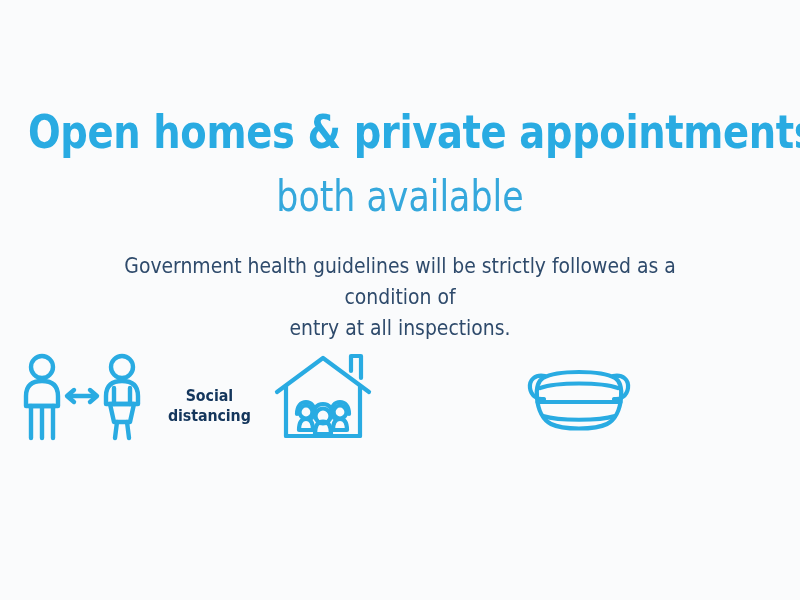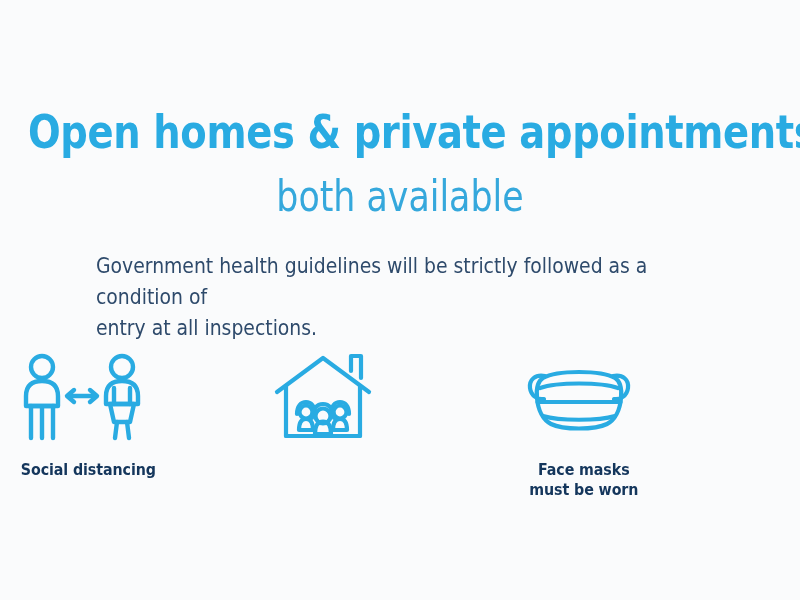--- a/index.html
+++ b/index.html
@@ -54,20 +54,21 @@
     margin-top: 10px;
   }
 
   
   .body-copy {
     position: absolute;
     top: 250px;
     left: 50%;
     transform: translateX(-50%);
     width: 640px;
+    text-align: center;
     font-family: "DejaVu Sans Condensed", "Liberation Sans Narrow", "Liberation Sans", sans-serif;
     font-weight: 300;
     font-size: 22px;
     line-height: 31px;
     color: #2e4a6b;
   }
   .body-copy span {
     display: block;
     transform: scaleX(0.95);
     transform-origin: center center;
@@ -79,22 +80,22 @@
     top: 352px;
     left: 18px;
     width: 764px;
     display: flex;
     align-items: flex-start;
   }
 
   .icon-cell {
     flex: 1 1 0;
     display: flex;
-    flex-direction: column;
-    align-items: flex-start;
+    flex-direction: row;
+    align-items: center;
   }
 
   .icon-art {
     height: 92px;
     display: flex;
     align-items: center;
     justify-content: center;
   }
 
   .icon-label {
@@ -202,20 +203,16 @@
 
           <path d="M16 26 C30 18 74 18 88 26 C93 29 95 36 94 46 C93 58 88 68 80 72 C68 78 36 78 24 72 C16 68 11 58 10 46 C9 36 11 29 16 26 Z"></path>
 
           <path d="M13 36 C30 30 74 30 91 36"></path>
 
           <path d="M10.5 50 L93.5 50"></path>
 
           <path d="M16 64 C32 69 72 69 88 64"></path>
         </svg>
       </div>
-      <div class="icon-label">
-        <span>Face masks</span>
-        <span>must be worn</span>
-      </div>
     </div>
 
   </div>
 </div>
 
 </body></html>

